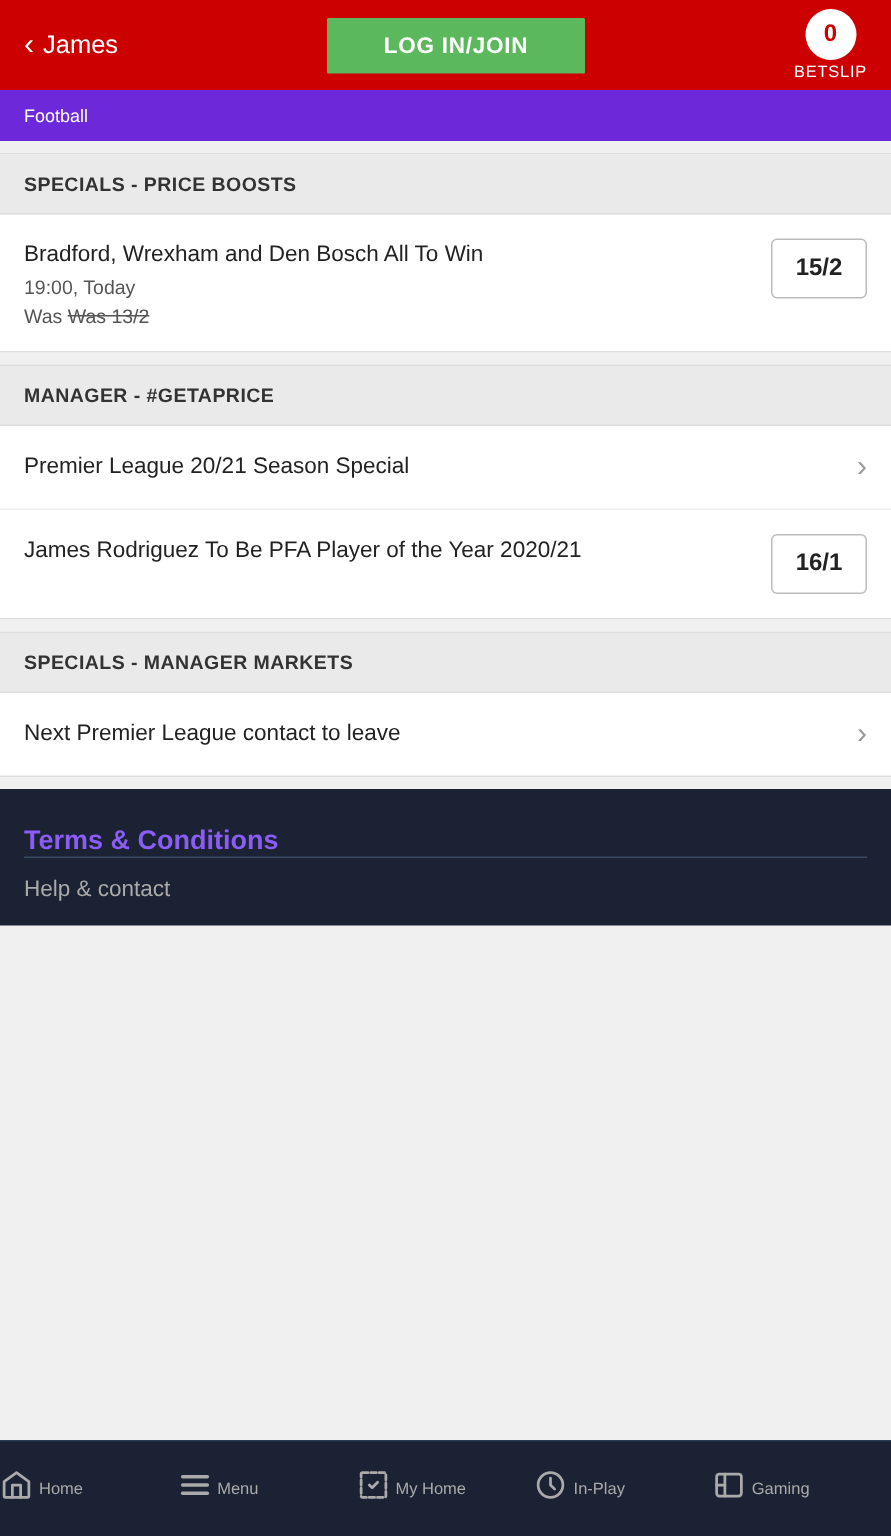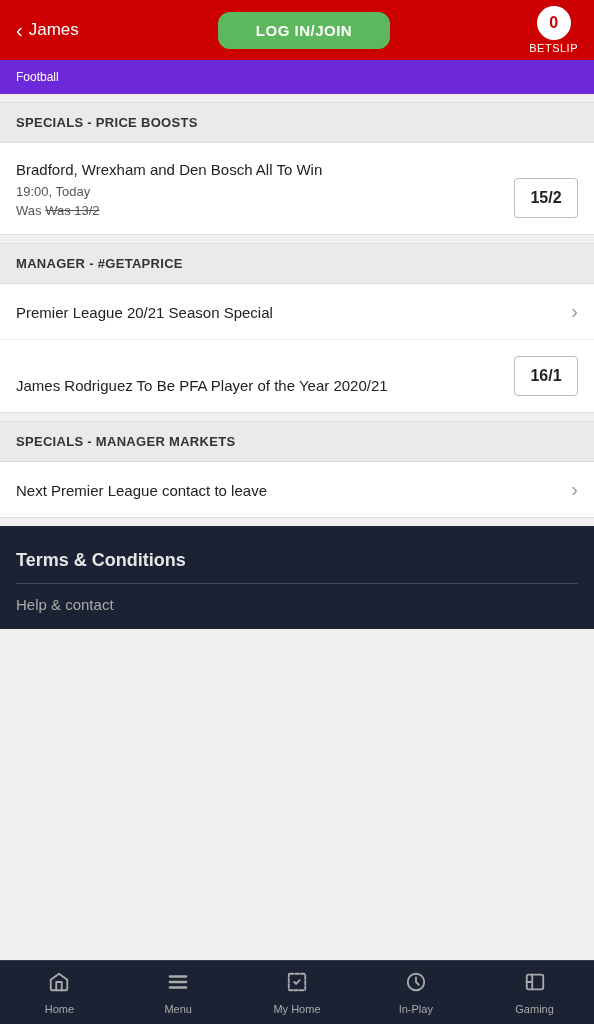--- a/index.html
+++ b/index.html
@@ -34,21 +34,21 @@
       font-size: 20px;
       color: #fff;
     }
     .header-login-btn {
       background: #5cb85c;
       color: #fff;
       border: none;
       padding: 10px 38px;
       font-size: 15px;
       font-weight: bold;
-      border-radius: 12px;
+      border-radius: 1px;
       cursor: pointer;
       letter-spacing: 0.5px;
     }
     .header-betslip {
       display: flex;
       flex-direction: column;
       align-items: center;
       color: #fff;
       cursor: pointer;
     }
@@ -95,21 +95,21 @@
       font-size: 13px;
       font-weight: bold;
       color: #333;
       letter-spacing: 0.3px;
       border-bottom: 1px solid #ddd;
     }
 
     
     .bet-item {
       display: flex;
-      align-items: flex-end;
+      align-items: flex-start;
       justify-content: space-between;
       padding: 16px;
       border-bottom: 1px solid #eee;
     }
     .bet-item:last-child {
       border-bottom: none;
     }
     .bet-item-left {
       flex: 1;
       padding-right: 12px;
@@ -154,24 +154,23 @@
       font-size: 20px;
     }
 
     
     .terms-section {
       background: #1a2233;
       padding: 24px 16px 16px 16px;
       margin-top: 8px;
     }
     .terms-title {
-      color: #e5e5e5;
+      color: #8b5cf6;
       font-size: 18px;
       font-weight: bold;
-      margin-bottom: 12px;
     }
     .terms-divider {
       border: none;
       border-top: 1px solid #3a4a63;
       margin-bottom: 12px;
     }
     .terms-help {
       color: #aaa;
       font-size: 15px;
     }
@@ -184,21 +183,21 @@
       width: 594px;
       background: #1a2233;
       display: flex;
       align-items: center;
       justify-content: space-around;
       height: 64px;
       border-top: 1px solid #2a3a53;
     }
     .nav-item {
       display: flex;
-      flex-direction: column;
+      flex-direction: row;
       align-items: center;
       gap: 4px;
       cursor: pointer;
       color: #aaa;
       flex: 1;
     }
     .nav-item-label {
       font-size: 11px;
       color: #aaa;
     }

